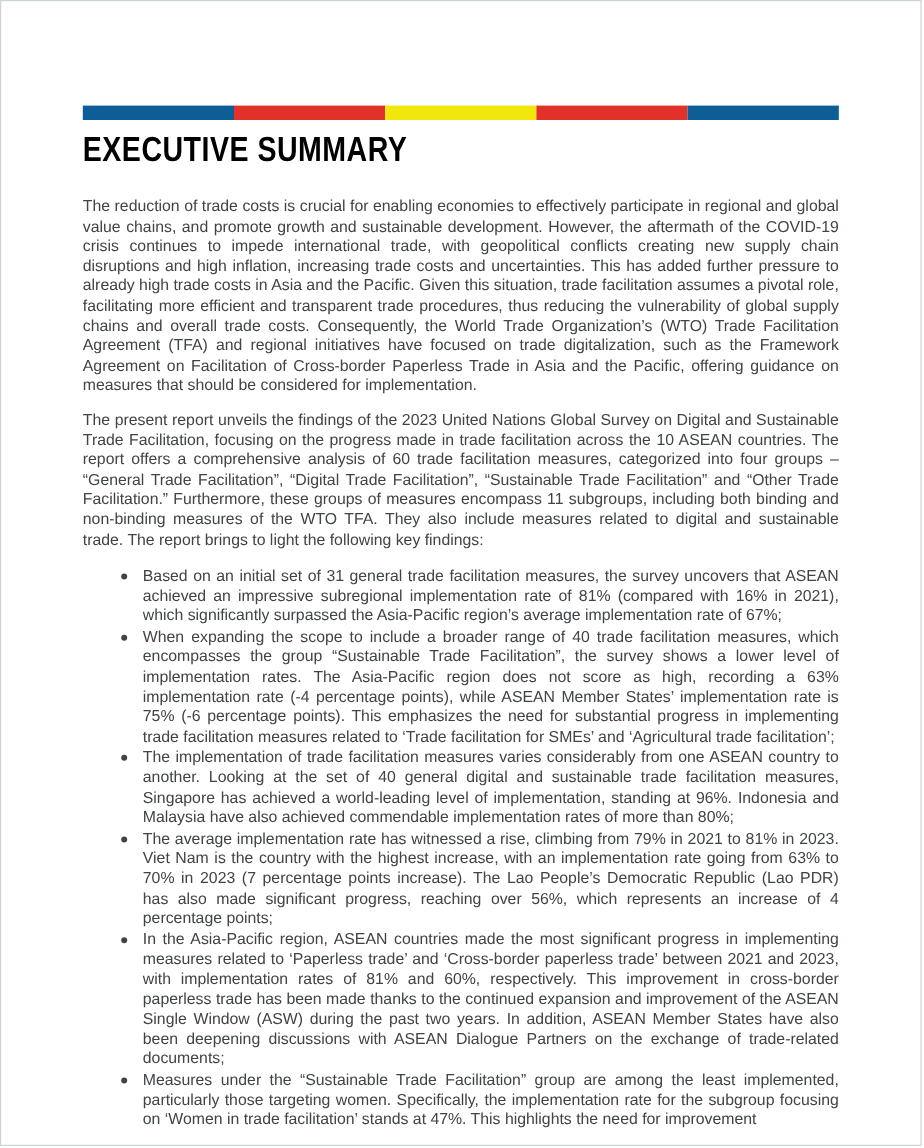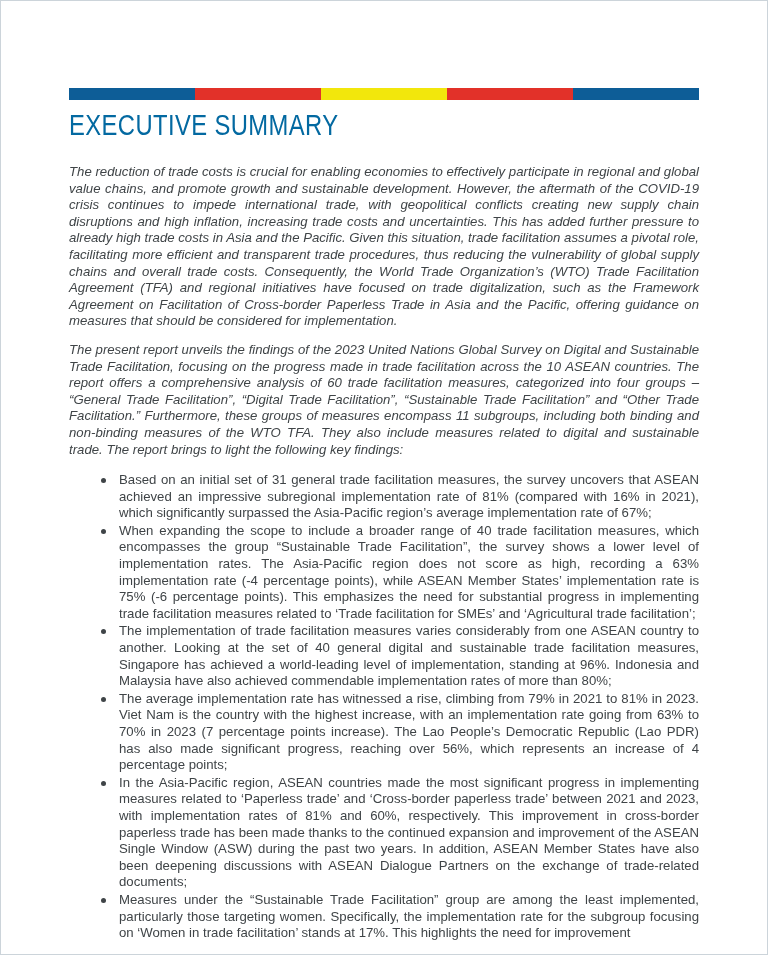--- a/index.html
+++ b/index.html
@@ -20,38 +20,38 @@
   }
   .color-bar {
     display: flex;
     width: 100%;
     height: 12px;
   }
   .color-bar .seg { flex: 1 1 0; }
   h1.title {
     margin-top: 9px;
     font-size: 29px;
-    font-weight: 400;
-    color: #0369a1;
+    font-weight: 700;
+    color: #000000;
     letter-spacing: 0.5px;
     white-space: nowrap;
   }
   h1.title .condense {
     display: inline-block;
     transform: scaleX(0.82);
     transform-origin: 0 50%;
   }
   .body-text {
     margin-top: 22px;
     color: #3f4447;
     font-size: 13.2px;
     line-height: 16.6px;
     text-align: justify;
   }
-  p.para { margin-bottom: 12px; font-style: italic; }
+  p.para { margin-bottom: 12px; }
   ul.findings {
     list-style: none;
     margin-top: 14px;
     padding-left: 32px;
   }
   ul.findings li {
     display: flex;
     align-items: flex-start;
     margin-bottom: 1px;
   }
@@ -105,19 +105,19 @@
         <li>
           <span class="bullet"></span>
           <span class="li-text">The average implementation rate has witnessed a rise, climbing from 79% in 2021 to 81% in 2023. Viet Nam is the country with the highest increase, with an implementation rate going from 63% to 70% in 2023 (7 percentage points increase). The Lao People’s Democratic Republic (Lao PDR) has also made significant progress, reaching over 56%, which represents an increase of 4 percentage points;</span>
         </li>
         <li>
           <span class="bullet"></span>
           <span class="li-text">In the Asia-Pacific region, ASEAN countries made the most significant progress in implementing measures related to ‘Paperless trade’ and ‘Cross-border paperless trade’ between 2021 and 2023, with implementation rates of 81% and 60%, respectively. This improvement in cross-border paperless trade has been made thanks to the continued expansion and improvement of the ASEAN Single Window (ASW) during the past two years. In addition, ASEAN Member States have also been deepening discussions with ASEAN Dialogue Partners on the exchange of trade-related documents;</span>
         </li>
         <li>
           <span class="bullet"></span>
-          <span class="li-text">Measures under the “Sustainable Trade Facilitation” group are among the least implemented, particularly those targeting women. Specifically, the implementation rate for the subgroup focusing on ‘Women in trade facilitation’ stands at 17%. This highlights the need for improvement</span>
+          <span class="li-text">Measures under the “Sustainable Trade Facilitation” group are among the least implemented, particularly those targeting women. Specifically, the implementation rate for the subgroup focusing on ‘Women in trade facilitation’ stands at 47%. This highlights the need for improvement</span>
         </li>
       </ul>
     </div>
 
   </div>
 </div>
 
 </body></html>

